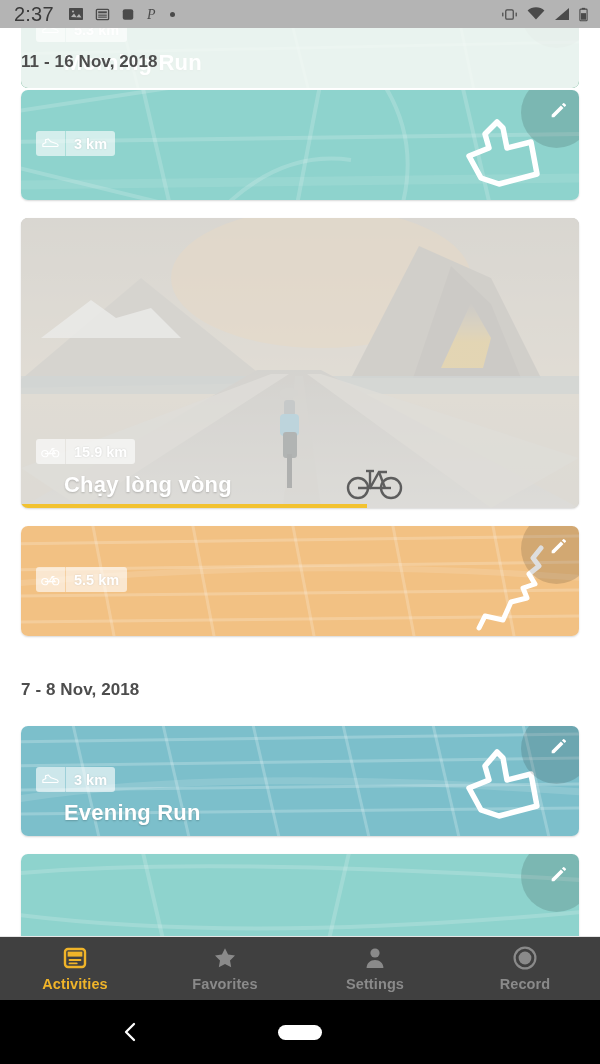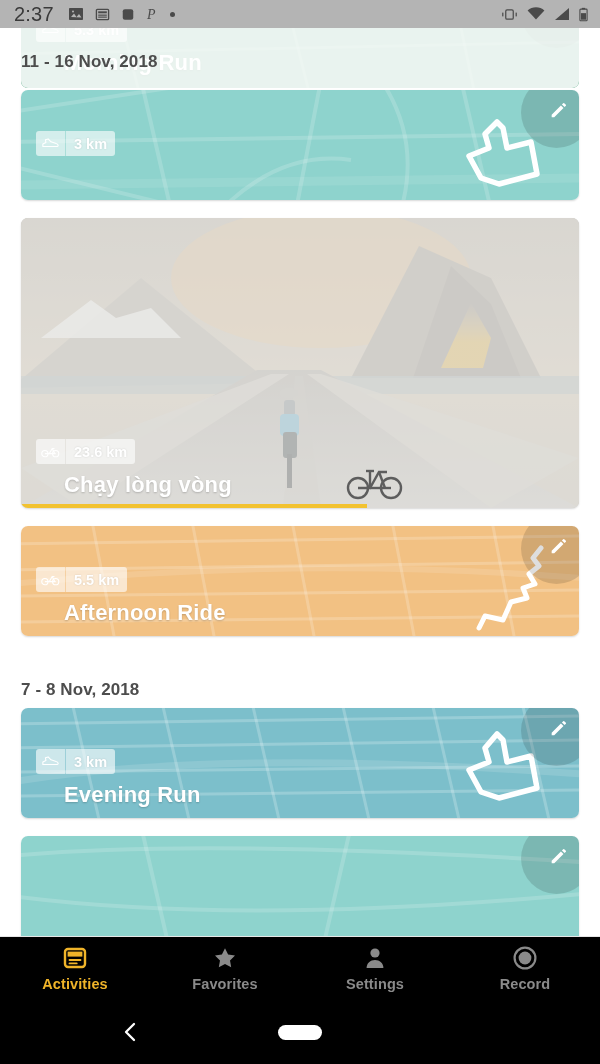--- a/index.html
+++ b/index.html
@@ -118,21 +118,21 @@
   .progress-track {
     position:absolute; left:0; right:0; bottom:0; height:4px;
     background:rgba(255,255,255,0);
   }
   .progress-fill { height:100%; background:#f2c230; }
   .bike-mark { position:absolute; right:175px; bottom:8px; }
 
   
   .bottomnav {
     position:absolute; left:0; right:0; bottom:64px;
-    height:64px; background:#000000;
+    height:64px; background:#404040;
     display:flex; align-items:center;
     border-top:1px solid #e6e6e6;
     z-index:50;
   }
   .nav-item {
     flex:1; display:flex; flex-direction:column;
     align-items:center; justify-content:center; gap:5px;
   }
   .nav-label { font-size:14.5px; font-weight:700; color:#8a8a8a; letter-spacing:.1px; }
   .nav-item.active .nav-label { color:#f0b429; }
@@ -323,21 +323,21 @@
               <g fill="none" stroke="#ffffff" stroke-width="1.3">
                 <circle cx="4.5" cy="9.5" r="3.6"></circle>
                 <circle cx="17" cy="9.5" r="3.6"></circle>
                 <path d="M4.5 9.5h5l3.5-6h2.6"></path>
                 <path d="M9.5 9.5h7.5"></path>
                 <path d="M13 3.5l3 6"></path>
               </g>
             </svg>
         </span>
         <span class="badge-sep"></span>
-        <span class="badge-val">23.6 km</span>
+        <span class="badge-val">15.9 km</span>
       </div>
       <div class="card-title">Chạy lòng vòng</div>
       <div class="progress-track">
         <div class="progress-fill" id="progfill" style="width: 62%;"></div>
       </div>
     </div>
 
     <div class="card card-std">
       <svg class="map-tex" width="100%" height="100%" preserveAspectRatio="none" viewBox="0 0 558 110">
         <rect width="558" height="110" fill="#f2c183"></rect>
@@ -367,30 +367,29 @@
                 <circle cx="17" cy="9.5" r="3.6"></circle>
                 <path d="M4.5 9.5h5l3.5-6h2.6"></path>
                 <path d="M9.5 9.5h7.5"></path>
                 <path d="M13 3.5l3 6"></path>
               </g>
             </svg>
         </span>
         <span class="badge-sep"></span>
         <span class="badge-val">5.5 km</span>
       </div>
-      <div class="card-title">Afternoon Ride</div>
       <div class="edit-corner">
         <span class="disc"></span>
         <svg width="22" height="22" viewBox="0 0 24 24">
             <path d="M4 17.2V20h2.8L16.9 9.9l-2.8-2.8zM19.5 7.4c.3-.3.3-.8 0-1.1l-1.8-1.8a.8.8 0 0 0-1.1 0l-1.4 1.4 2.9 2.9z" fill="#ffffff"></path>
           </svg>
       </div>
     </div>
 
-    <div class="date-header" style="margin:44px 0 8px 0;">7 - 8 Nov, 2018</div>
+    <div class="date-header" style="margin:44px 0 26px 0;">7 - 8 Nov, 2018</div>
 
     <div class="card card-std">
       <svg class="map-tex" width="100%" height="100%" preserveAspectRatio="none" viewBox="0 0 558 110">
         <rect width="558" height="110" fill="#7cbfcb"></rect>
         <g stroke="#ffffff" stroke-opacity=".22" stroke-width="3" fill="none">
           <path d="M-10 16 L560 8"></path>
             <path d="M-10 40 L560 32"></path>
             <path d="M-10 64 L560 58"></path>
             <path d="M-10 88 L560 82"></path>
           <path d="M50 -10 L80 120"></path>

